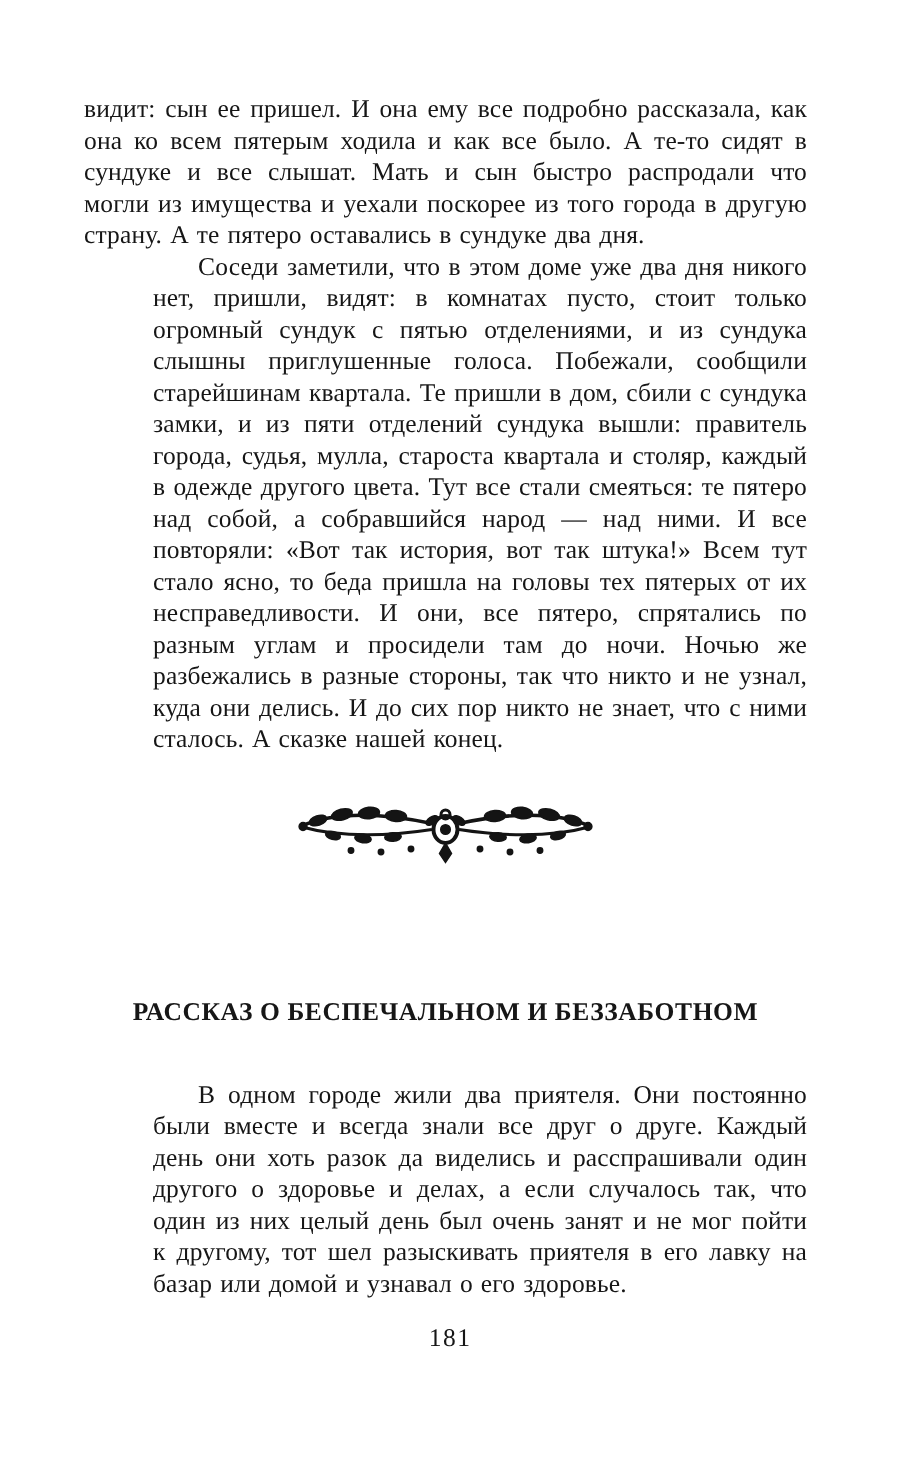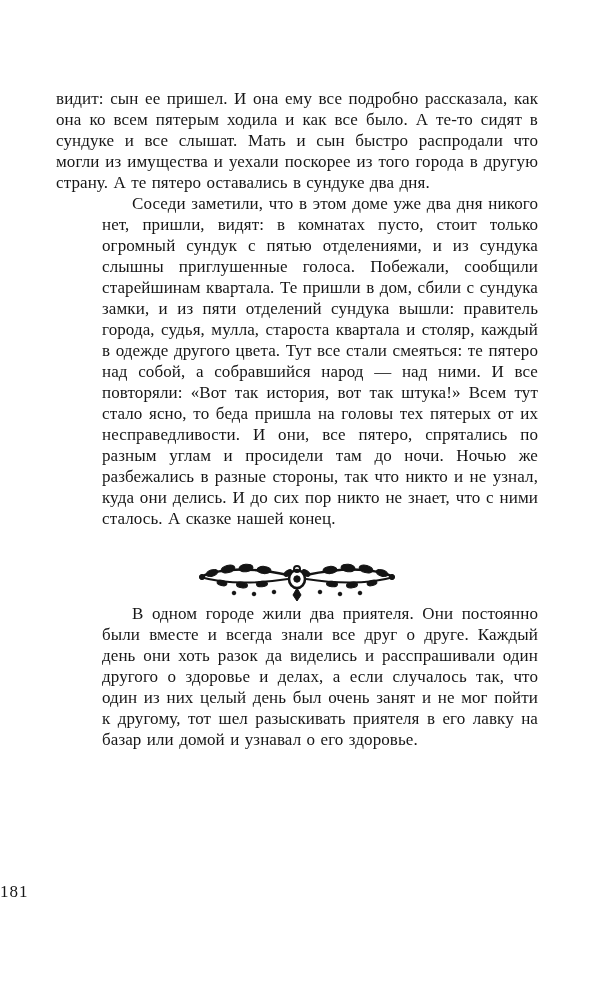--- a/index.html
+++ b/index.html
@@ -12,21 +12,21 @@
     height: 986px;
     position: relative;
     overflow: hidden;
     font-family: "Liberation Serif", serif;
     color: #161616;
   }
   .page {
     box-sizing: border-box;
     width: 592px;
     height: 986px;
-    padding: 88px 54px 0 56px;
+    padding: 62px 54px 0 56px;
     position: relative;
   }
   .para {
     margin: 0;
     font-size: 17px;
     line-height: 21px;
     text-align: justify;
     letter-spacing: 0.1px;
     word-spacing: 1px;
     hyphens: auto;
@@ -48,20 +48,21 @@
     font-size: 17px;
     font-weight: bold;
     text-align: center;
     letter-spacing: 0.4px;
   }
   .page-number {
     position: absolute;
     left: 0;
     top: 882px;
     width: 600px;
+    text-align: center;
     font-size: 17px;
     letter-spacing: 1px;
   }
 </style>
 </head>
 <body>
 
 <div class="page">
 
   <p class="para">видит: сын ее пришел. И она ему все подробно рассказала, как она ко всем пятерым ходила и как все было. А те-то сидят в сундуке и все слышат. Мать и сын быстро распродали что могли из имущества и уехали поскорее из того города в другую страну. А те пятеро оставались в сундуке два дня.</p>
@@ -105,19 +106,20 @@
         <circle cx="105" cy="14" r="3" fill="none" stroke-width="2"></circle>
         <ellipse cx="105" cy="24" rx="8" ry="9" fill="none" stroke-width="2.6"></ellipse>
         <circle cx="105" cy="24" r="3.2"></circle>
         <path d="M105 33 L101 40 L105 46 L109 40 Z"></path>
         <ellipse cx="96" cy="18" rx="4.5" ry="2.4" transform="rotate(-35 96 18)"></ellipse>
         <ellipse cx="114" cy="18" rx="4.5" ry="2.4" transform="rotate(35 114 18)"></ellipse>
       </g>
     </svg>
   </div>
 
+  <h2 class="heading">РАССКАЗ О БЕСПЕЧАЛЬНОМ И БЕЗЗАБОТНОМ</h2>
 
 
   <p class="para indent">В одном городе жили два приятеля. Они постоянно были вместе и всегда знали все друг о друге. Каждый день они хоть разок да виделись и расспрашивали один другого о здоровье и делах, а если случалось так, что один из них целый день был очень занят и не мог пойти к другому, тот шел разыскивать приятеля в его лавку на базар или домой и узнавал о его здоровье.</p>
 
   <div class="page-number">181</div>
 
 </div>
 
 </body></html>

